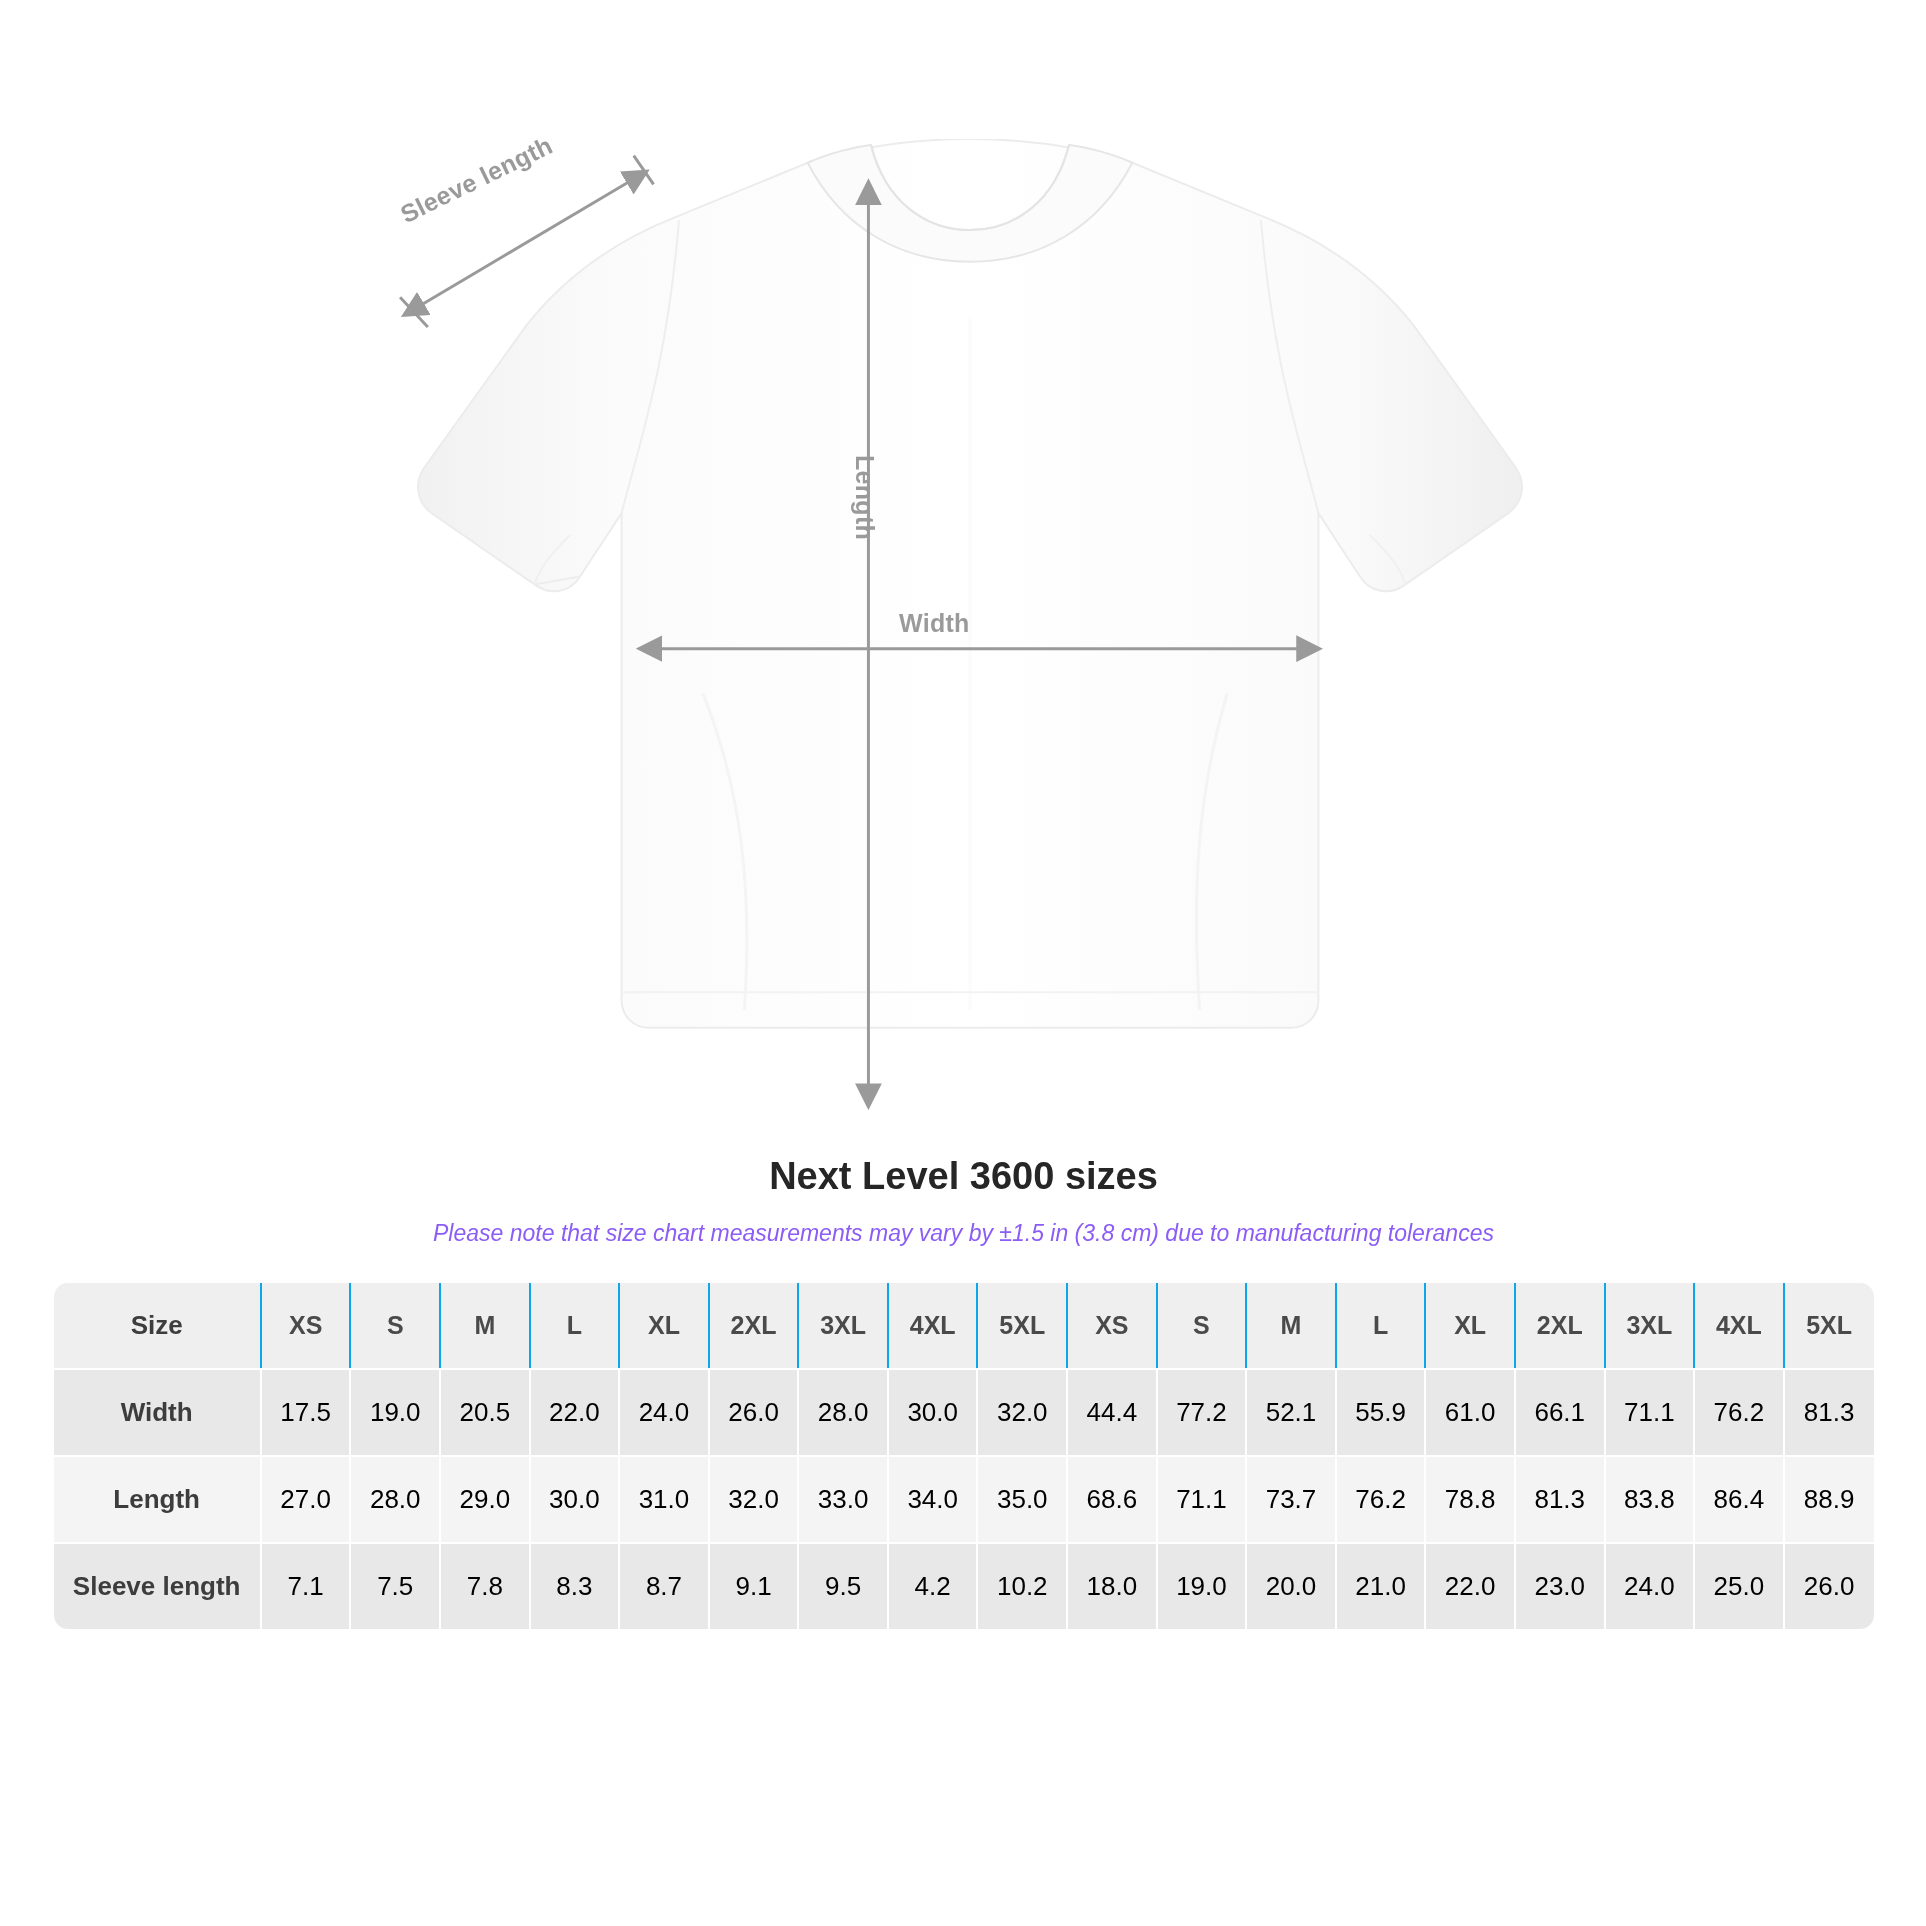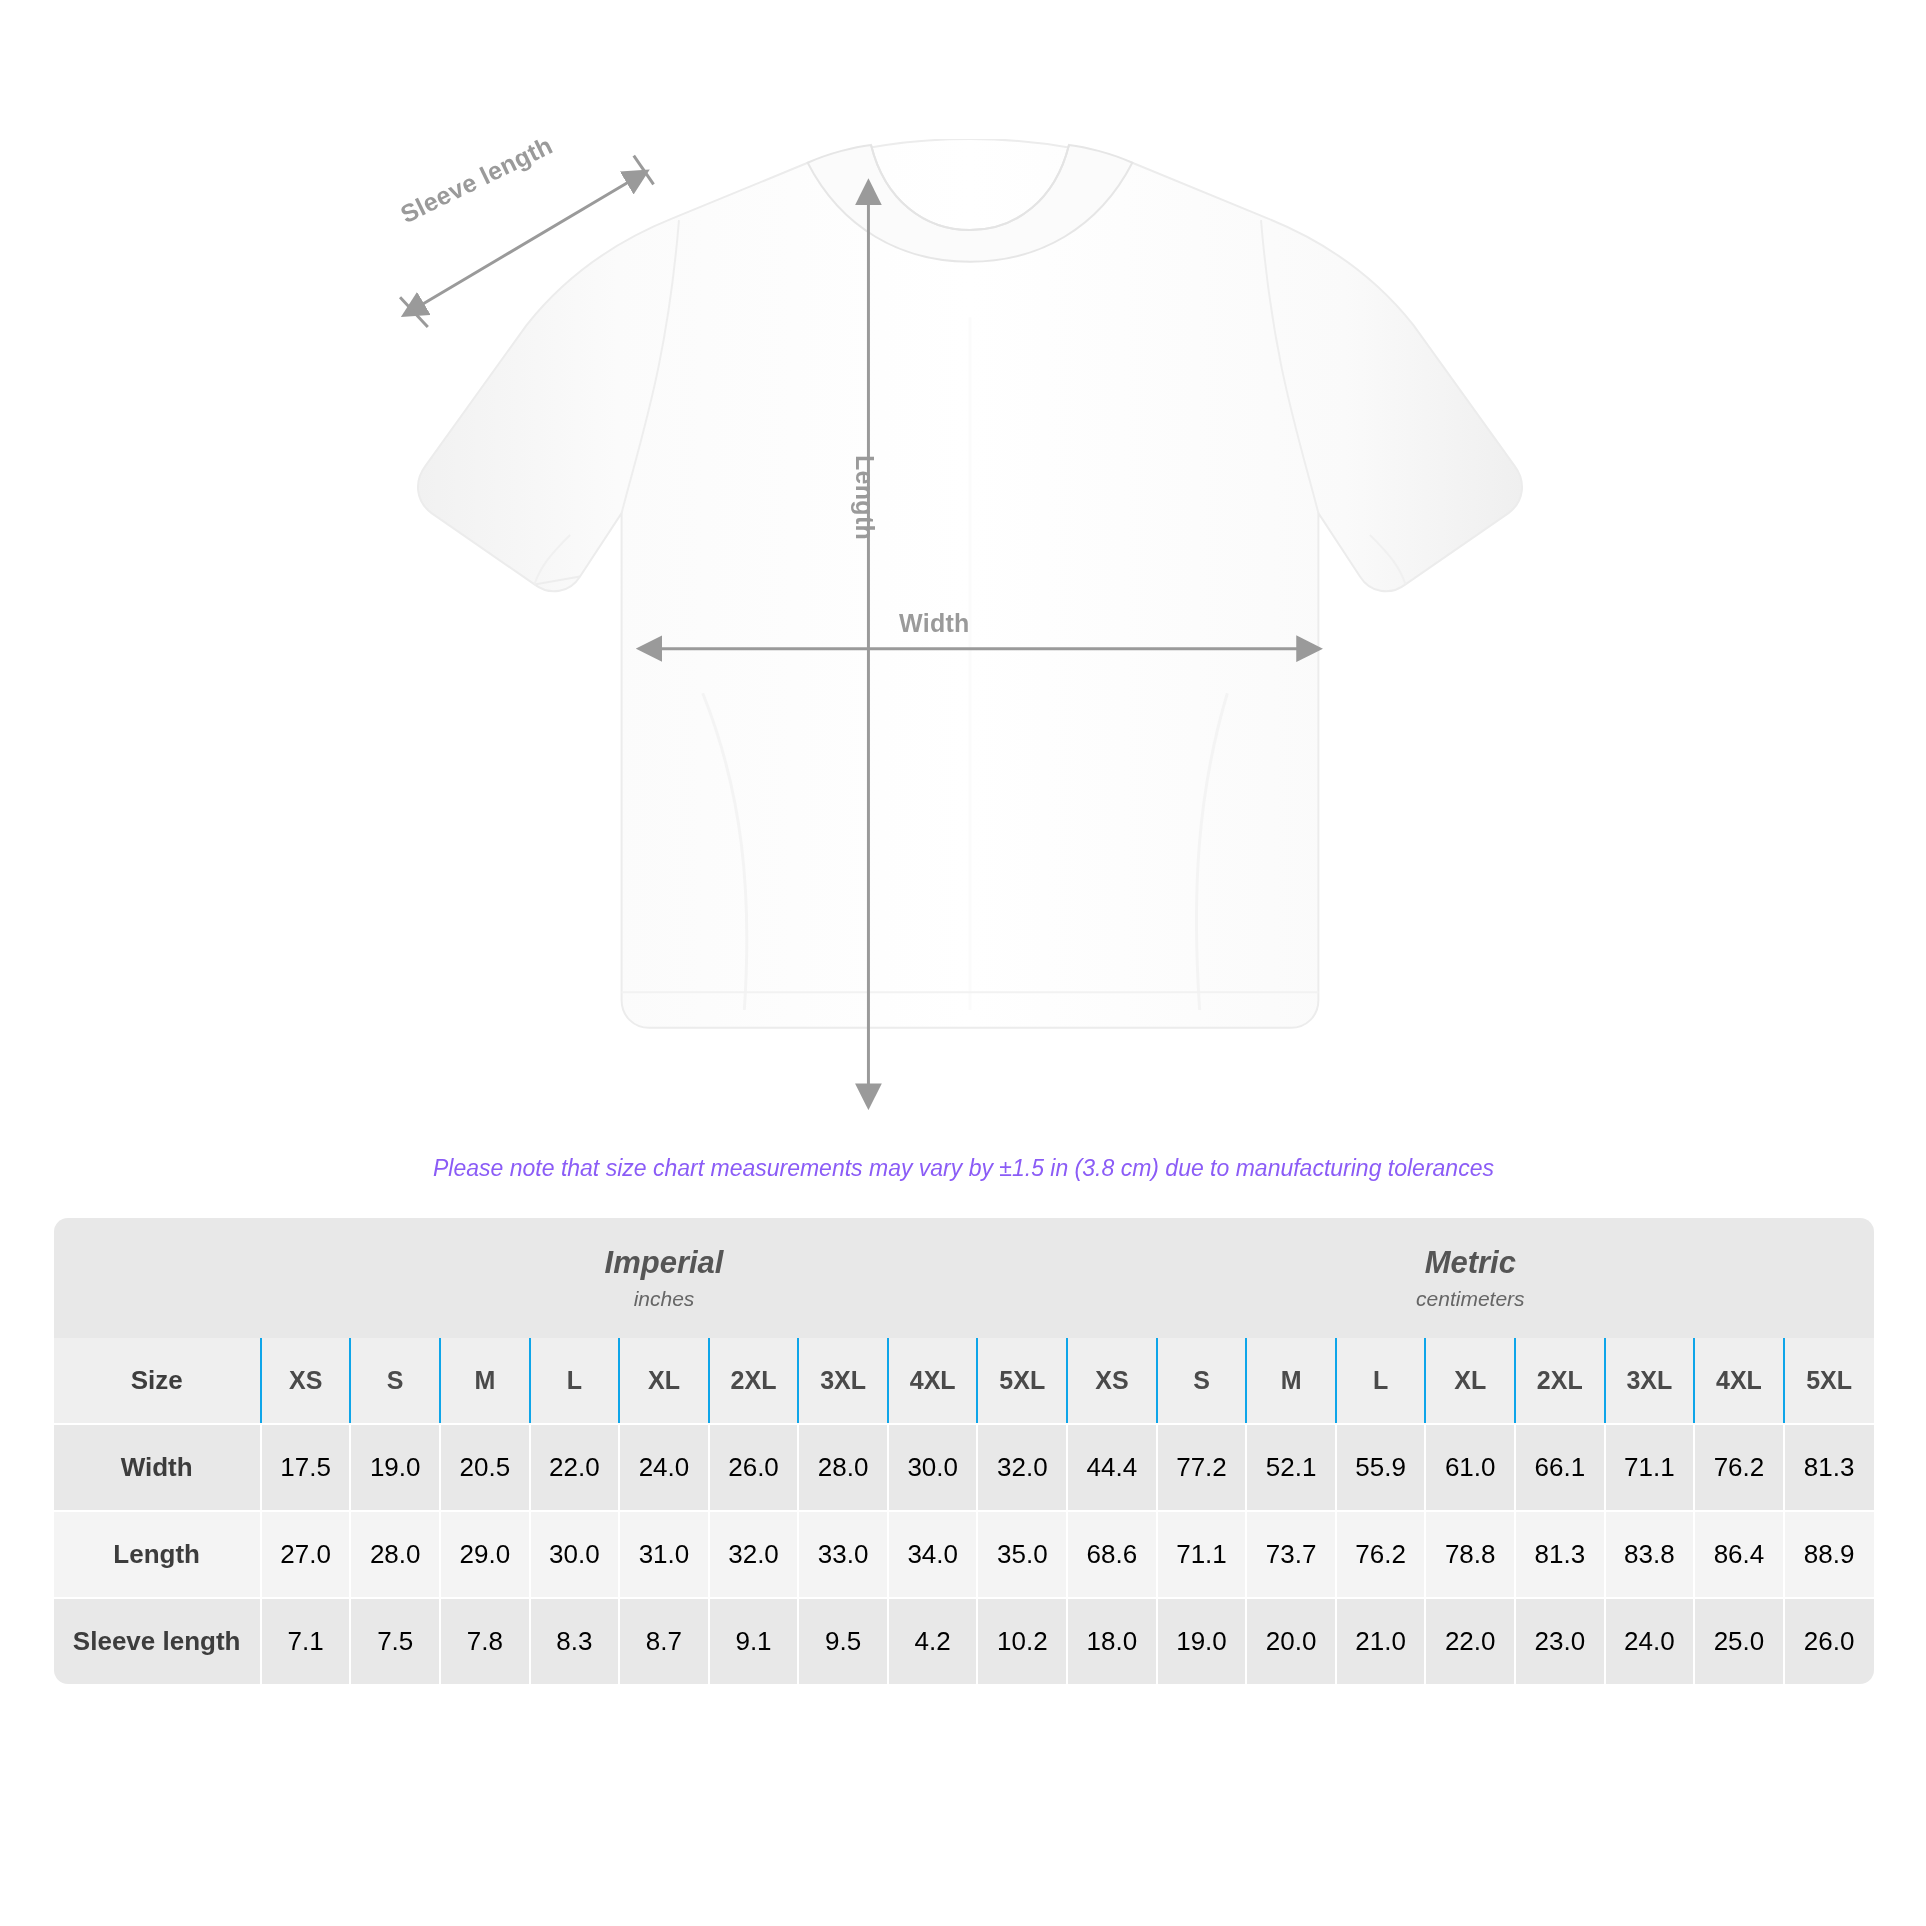--- a/index.html
+++ b/index.html
@@ -232,41 +232,31 @@
 
     <line x1="648" y1="655" x2="1330" y2="655" stroke="#9a9a9a" stroke-width="3" marker-start="url(#arrS)" marker-end="url(#arr)"></line>
   </svg>
 
   <div class="annot annot-sleeve">Sleeve length</div>
   <div class="annot annot-length">Length</div>
   <div class="annot annot-width">Width</div>
 </div>
 
 <div class="titleblock">
+  <h1 class="chart-title">Next Level 3600 sizes</h1>
   <p class="chart-note">Please note that size chart measurements may vary by ±1.5 in (3.8 cm) due to manufacturing tolerances</p>
 </div>
 
 <div class="table-wrap">
   <table class="size-table">
     <colgroup>
       <col style="width:206px">
       <col span="18" style="width:89px">
     </colgroup>
     <tbody>
-      <tr>
-        <td class="corner-cell"></td>
-        <td class="unit-head" colspan="9">
-          <div class="u-name">Imperial</div>
-          <div class="u-sub">inches</div>
-        </td>
-        <td class="unit-head" colspan="9">
-          <div class="u-name">Metric</div>
-          <div class="u-sub">centimeters</div>
-        </td>
-      </tr>
 
       <tr class="hdr-row">
         <td class="rowlabel">Size</td>
         <td>XS</td>
         <td>S</td>
         <td>M</td>
         <td>L</td>
         <td>XL</td>
         <td>2XL</td>
         <td>3XL</td>

